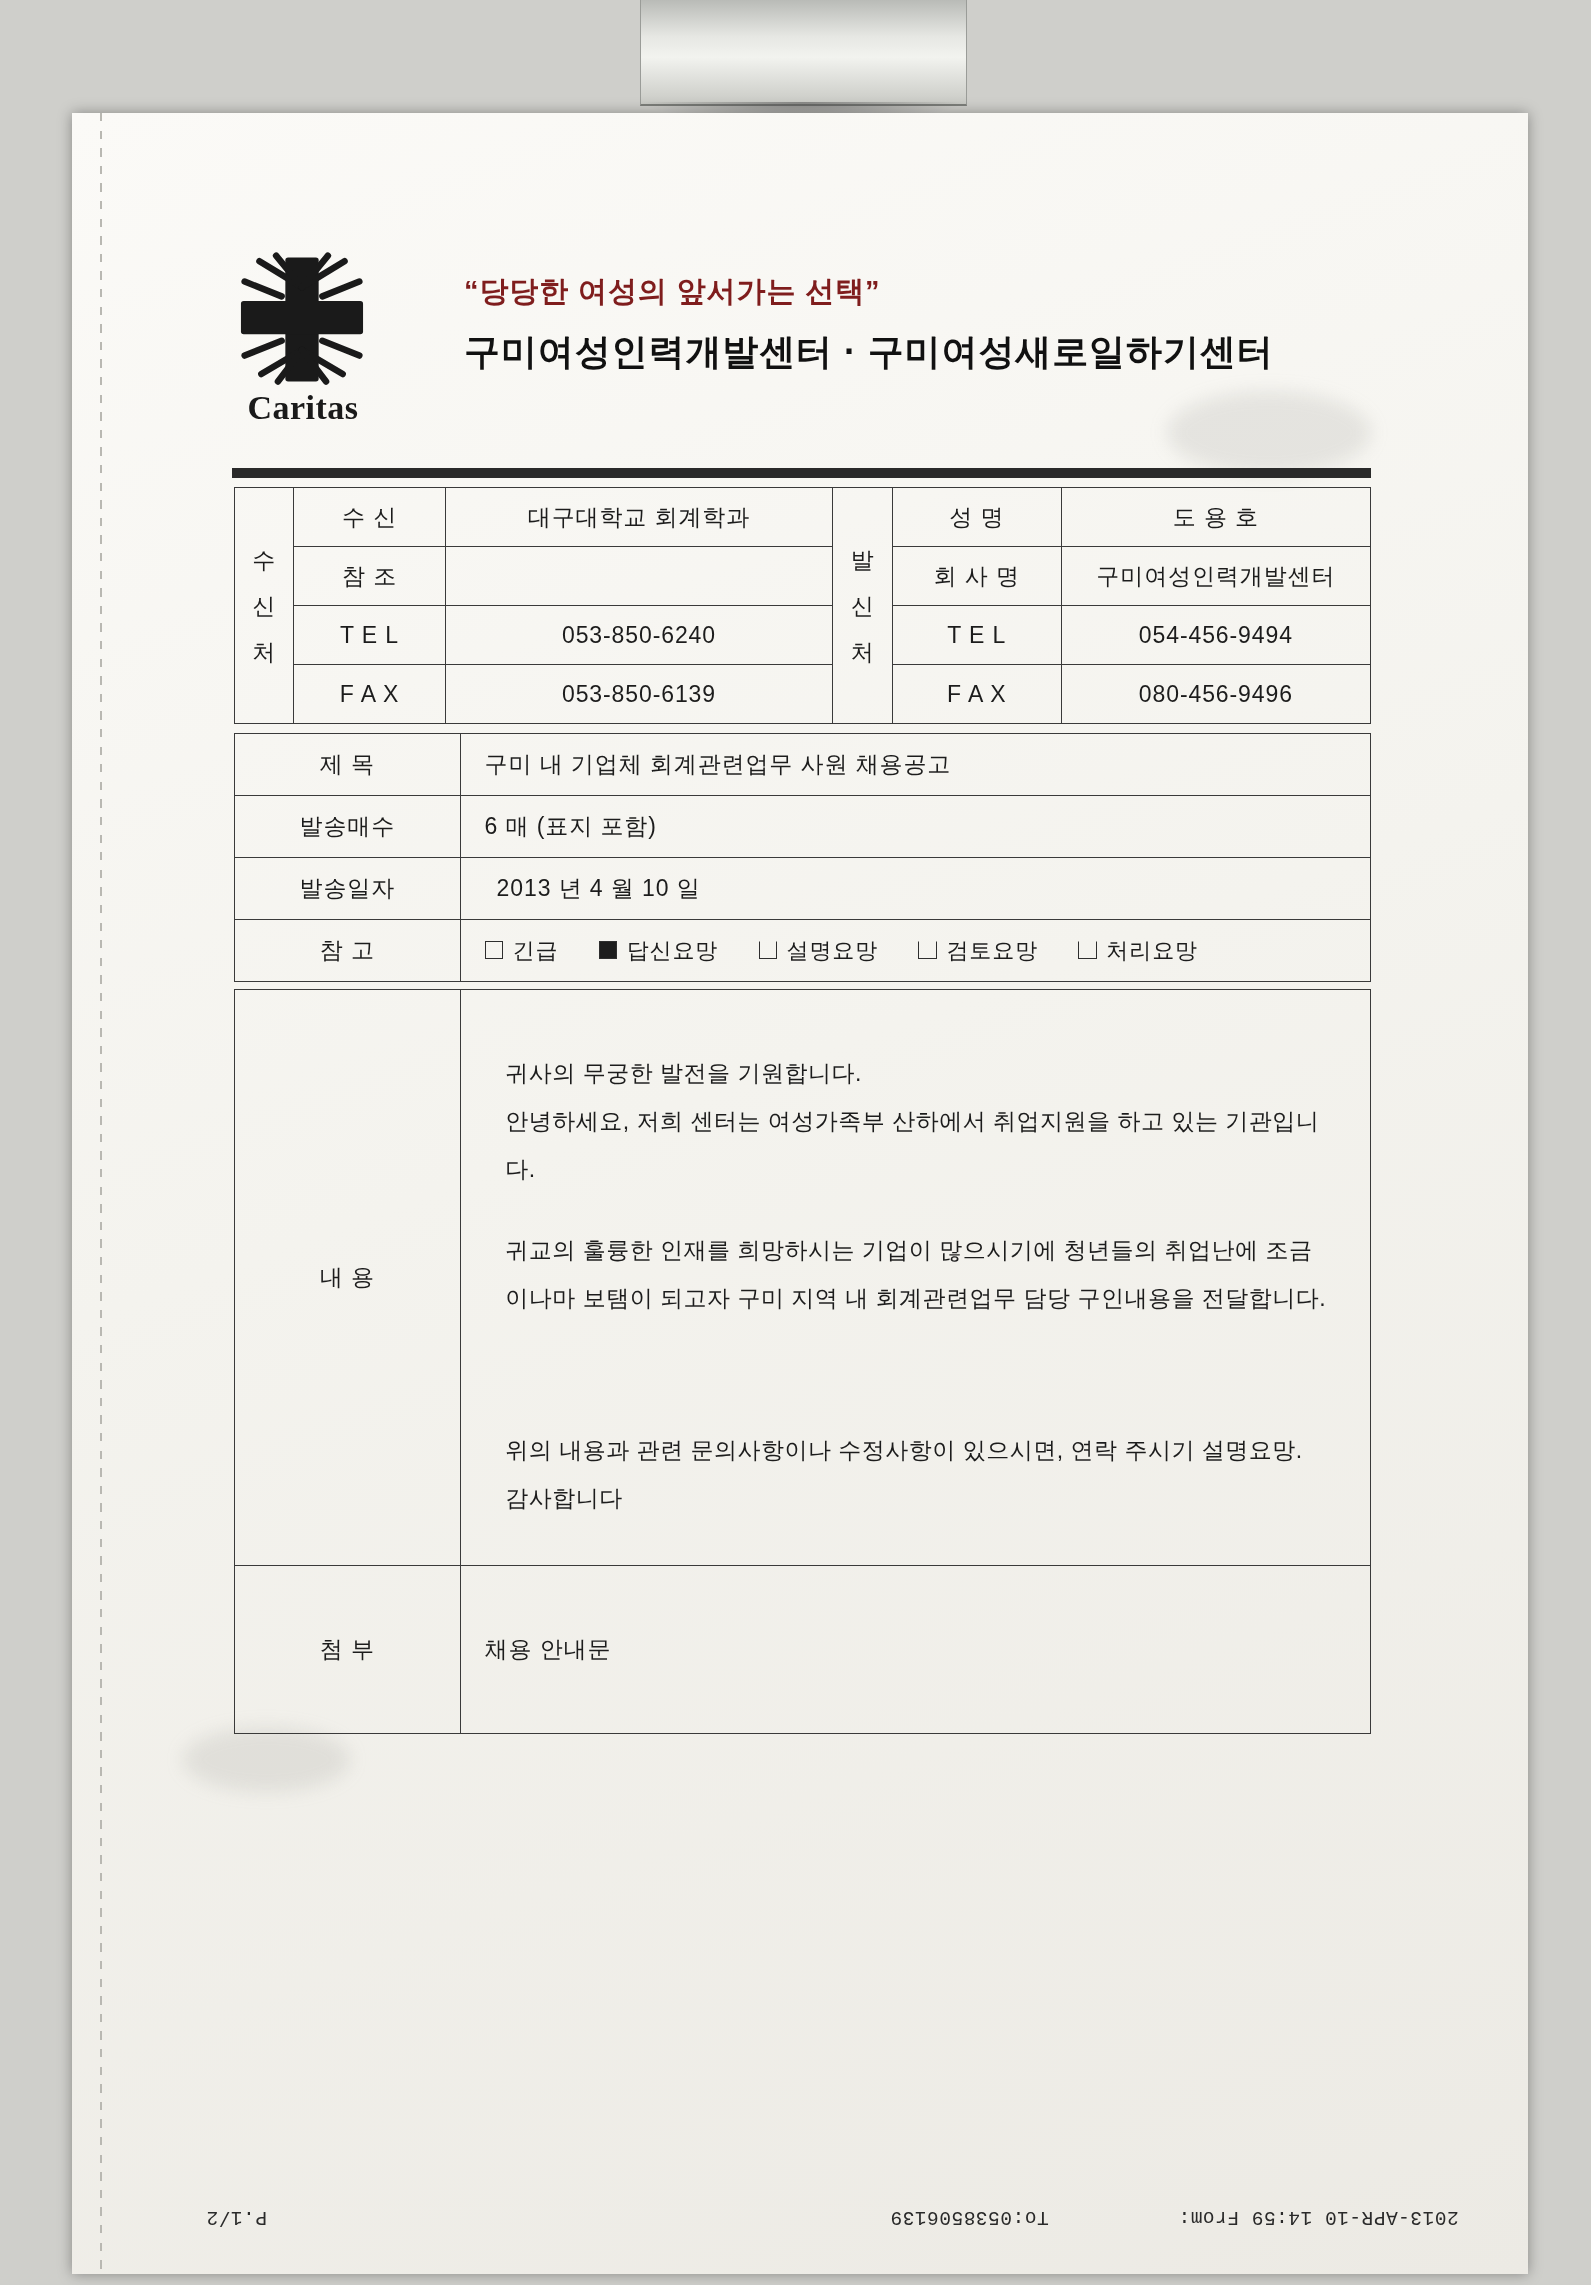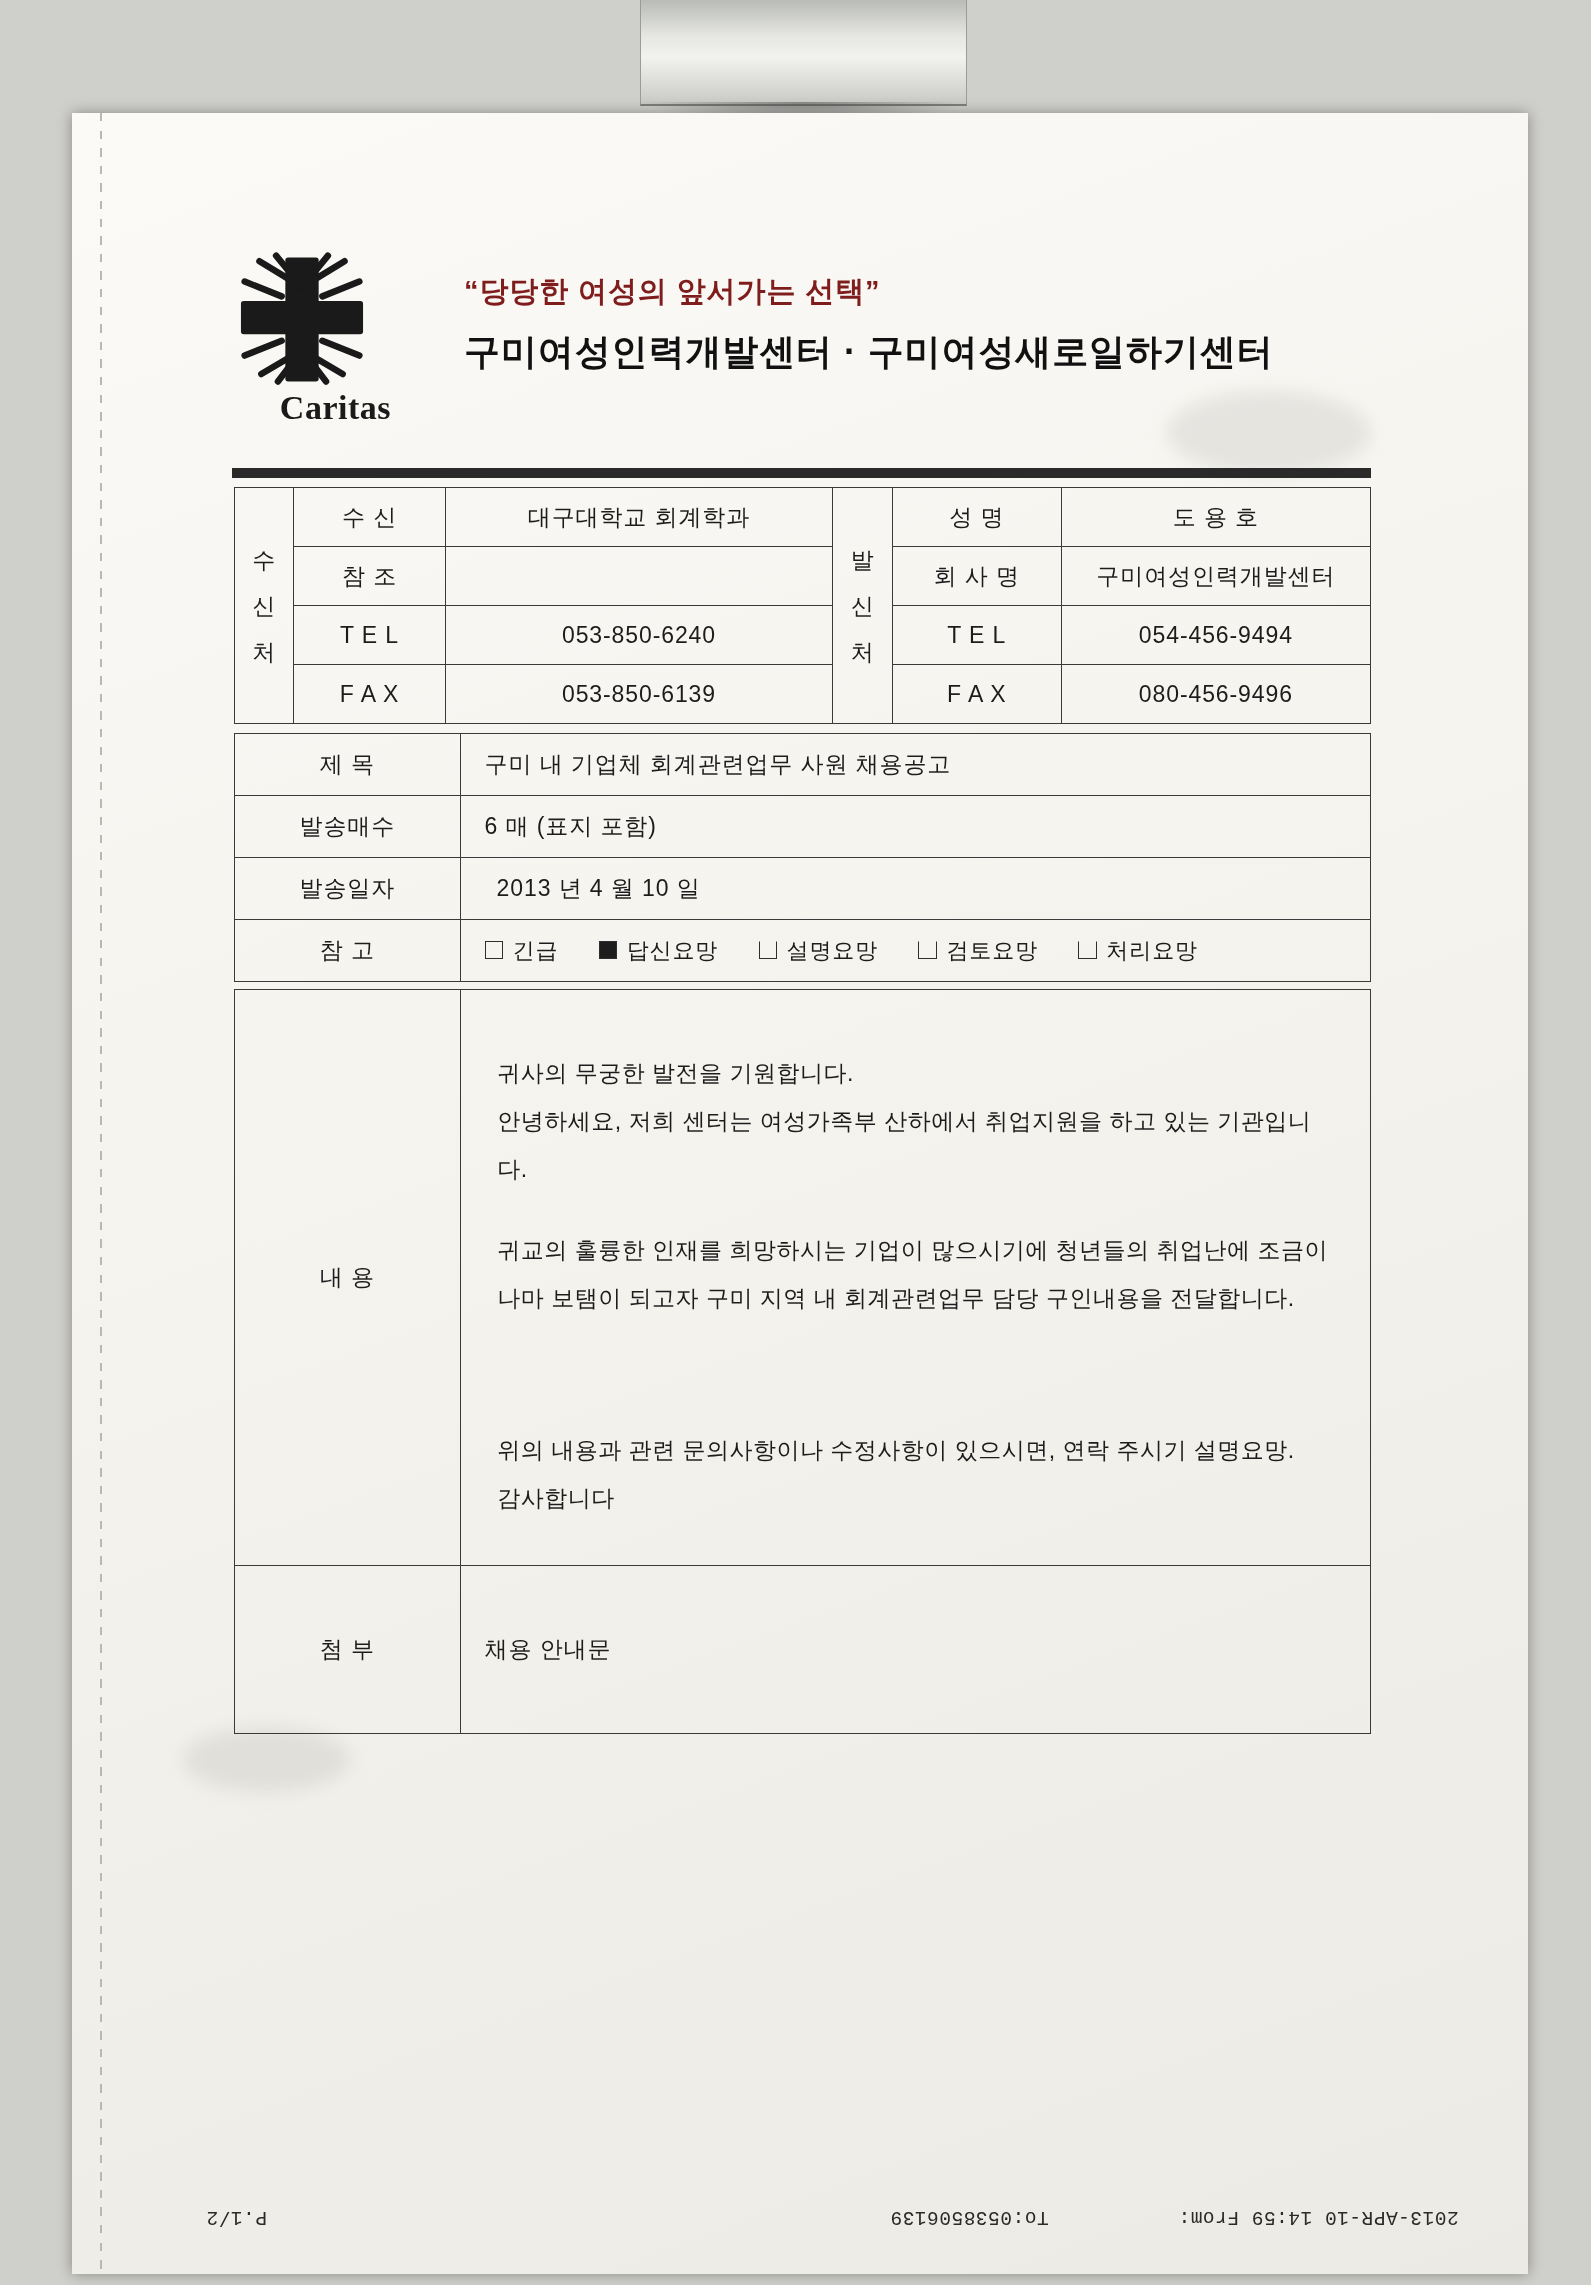--- a/index.html
+++ b/index.html
@@ -80,21 +80,21 @@
   }
   #caritas-mark {
     position: absolute;
     left: 13px; top: 0;
     width: 148px; height: 139px;
   }
   #caritas-word {
     position: absolute;
     left: 0; top: 139px;
     width: 176px;
-    text-align: right;
+    text-align: center;
     font-family: "Liberation Serif", serif;
     font-weight: bold;
     font-size: 34px;
     letter-spacing: 0.5px;
     color: #1a1a1a;
   }
   #slogan {
     position: absolute;
     left: 249px; top: 22px;
     font-family: "Liberation Sans", sans-serif;
@@ -178,21 +178,21 @@
     white-space: nowrap;
   }
 
   #body-content {
     padding: 52px 28px 37px 20.4px;
     font-size: 23px;
     line-height: 48px;
     letter-spacing: 0.5px;
     text-align: left;
   }
-  #body-content p { margin: 0 0 0 7px; }
+  #body-content p { margin: 0 0 0 15px; }
   .spacer-sm { height: 33px; }
   .spacer-lg { height: 104px; }
 
   .attach-label { text-align: center; letter-spacing: 13px; }
 
   
   .fax-strip {
     position: absolute;
     font-family: "Liberation Mono", monospace;
     font-size: 19.5px;

